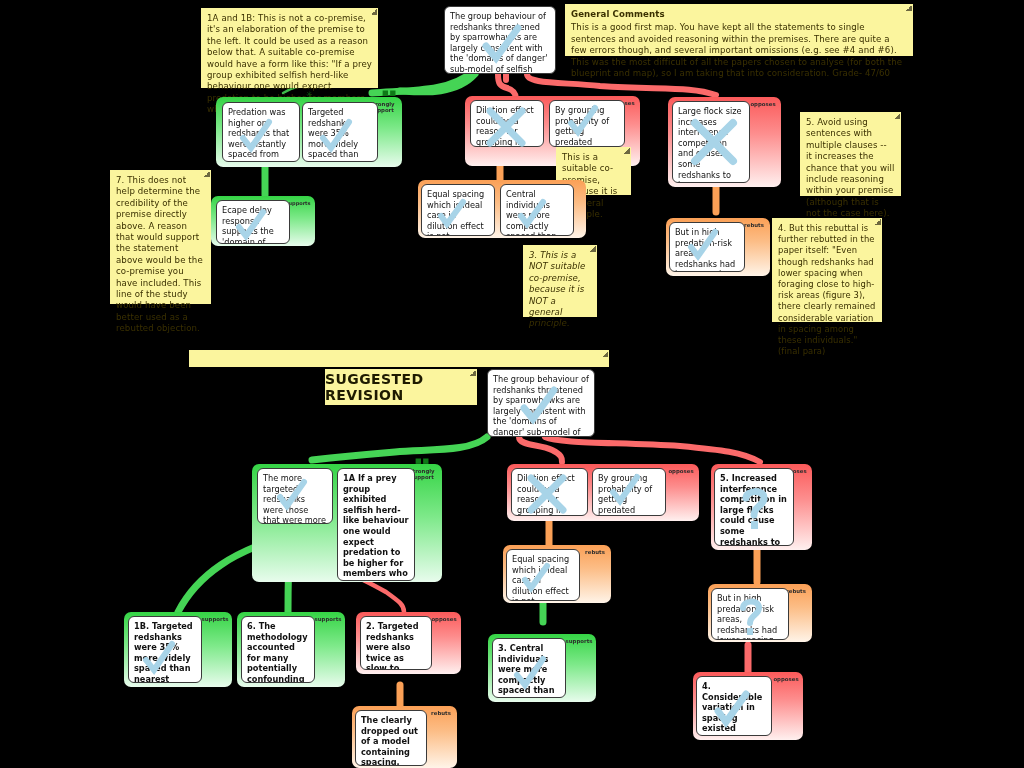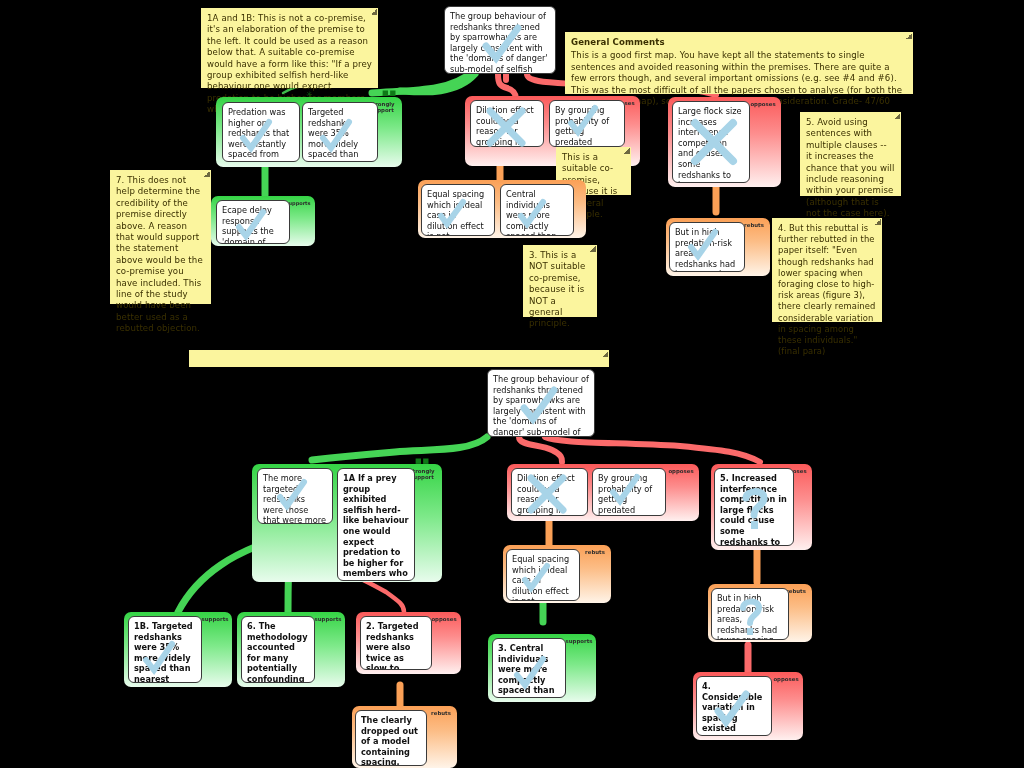--- a/index.html
+++ b/index.html
@@ -103,21 +103,21 @@
 
       <path d="M748,645 L748,672" stroke="#fb6a6a" stroke-width="7"></path>
     </g>
   </svg>
 
   <div class="note" style="left:201px;top:8px;width:177px;height:80px;">
     <span class="corner"></span>
     <span>1A and 1B: This is not a co-premise, it's an elaboration of the premise to the left. It could be used as a reason below that. A suitable co-premise would have a form like this: "If a prey group exhibited selfish herd-like behaviour one would expect predation to be higher for members who more more distantly spaced.</span>
   </div>
 
-  <div class="note" style="left:565px;top:4px;width:348px;height:62px;margin-top:28px;">
+  <div class="note" style="left:565px;top:4px;width:348px;height:52px;">
     <span class="corner"></span>
     <span class="ttl">General Comments</span>
     <span>This is a good first map. You have kept all the statements to single sentences and avoided reasoning within the premises.  There are quite a few errors though, and several important omissions (e.g. see #4 and  #6). This was the most difficult of all the papers chosen to analyse (for both the blueprint and map), so I am taking that into consideration.  Grade- 47/60</span>
   </div>
 
   <div class="card" style="left:444px;top:6px;width:112px;height:68px;">
     <span>The group behaviour of redshanks threatened by sparrowhawks are largely consistent with the 'domains of danger' sub-model of selfish herd theory</span>
   </div>
   <div class="mark tick" style="left:480px;top:22px;">
     <svg width="44" height="44" viewBox="0 0 44 44">
@@ -203,21 +203,21 @@
   </div>
   <div class="card" style="left:500px;top:184px;width:74px;height:52px;">
     <span>Central individuals were more compactly spaced than the edge individuals.</span>
   </div>
   <div class="mark tick" style="left:516px;top:198px;">
     <svg width="32" height="32" viewBox="0 0 32 32">
         <path d="M5,18 L11,26 L27,4" stroke="#a8d4e8" stroke-width="6" fill="none" stroke-linecap="round"></path>
       </svg>
   </div>
 
-  <div class="note" style="left:523px;top:245px;width:74px;height:72px;">
+  <div class="note" style="left:523px;top:245px;width:74px;height:72px;font-style:italic;">
     <span class="corner"></span>
     <span>3.  This is a NOT suitable co-premise, because it is NOT a general principle.</span>
   </div>
 
   <div class="grp red" style="left:668px;top:97px;width:113px;height:90px;">
     <div class="badge" style="width:30px;">opposes</div>
   </div>
   <div class="card" style="left:672px;top:101px;width:78px;height:82px;">
     <span>Large flock size increases interference competition and causes some redshanks to become more widely spaced.</span>
   </div>
@@ -246,20 +246,24 @@
 
   <div class="note big" style="left:772px;top:218px;width:110px;height:104px;">
     <span class="corner"></span>
     <span>4. But this rebuttal is further rebutted in the paper itself: "Even though redshanks had lower spacing when foraging close to high-risk areas (figure 3), there clearly remained considerable variation in spacing among these individuals." (final para)</span>
   </div>
 
   <div class="revbar" style="left:189px;top:350px;width:420px;height:17px;">
     <span class="corner" style="position:absolute;right:1px;top:1px;width:6px;height:6px;background:linear-gradient(135deg,#fbf59e 50%,#6d6840 50%);"></span>
   </div>
 
+  <div class="revtitle" style="left:325px;top:369px;width:152px;height:36px;">
+    <span class="corner" style="position:absolute;right:1px;top:1px;width:6px;height:6px;background:linear-gradient(135deg,#fbf59e 50%,#6d6840 50%);"></span>
+    <span>SUGGESTED REVISION</span>
+  </div>
 
   <div class="card" style="left:487px;top:369px;width:108px;height:68px;">
     <span>The group behaviour of redshanks threatened by sparrowhawks are largely consistent with the 'domains of danger' sub-model of selfish herd theory</span>
   </div>
   <div class="mark tick" style="left:518px;top:385px;">
     <svg width="42" height="42" viewBox="0 0 42 42">
         <path d="M6,23 L15,34 L36,5" stroke="#a8d4e8" stroke-width="7" fill="none" stroke-linecap="round"></path>
       </svg>
   </div>
 

